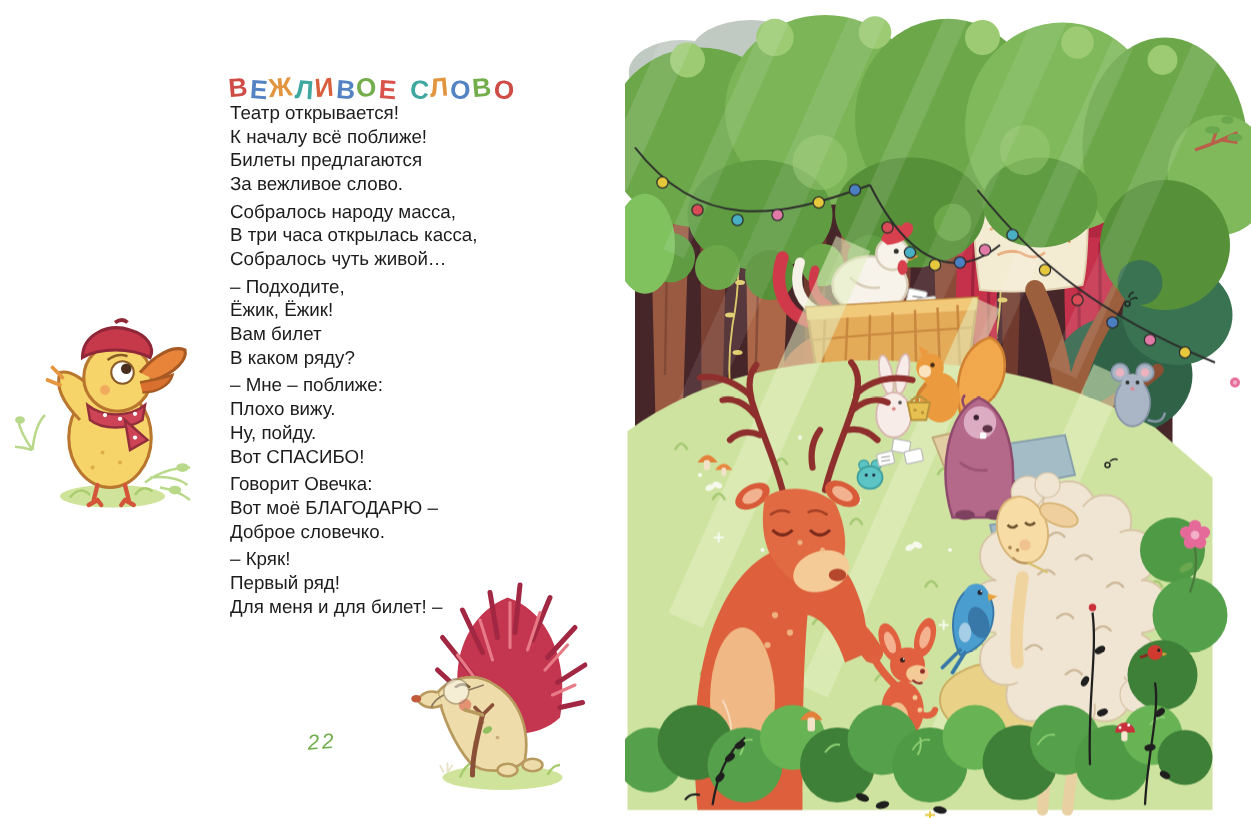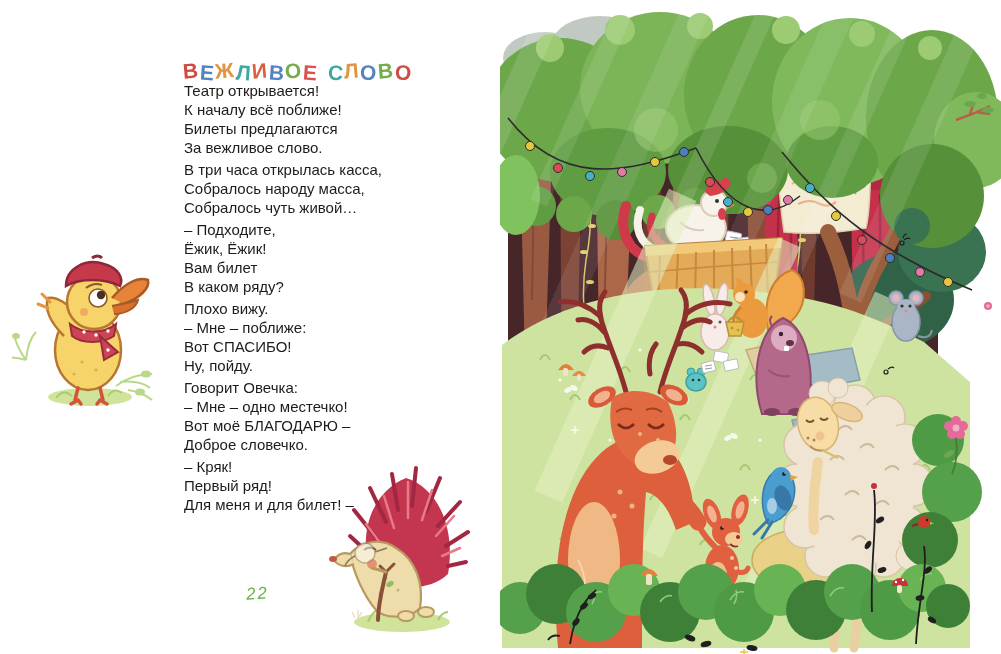--- a/index.html
+++ b/index.html
@@ -30,39 +30,38 @@
     <h1 class="title"><span style="color: rgb(207, 75, 69);">В</span><span style="color: rgb(83, 131, 194);">Е</span><span style="color: rgb(226, 149, 63);">Ж</span><span style="color: rgb(63, 168, 160);">Л</span><span style="color: rgb(217, 96, 63);">И</span><span style="color: rgb(83, 131, 194);">В</span><span style="color: rgb(116, 173, 76);">О</span><span style="color: rgb(217, 83, 74);">Е</span><span class="gap"></span><span style="color: rgb(63, 168, 160);">С</span><span style="color: rgb(226, 149, 63);">Л</span><span style="color: rgb(83, 131, 194);">О</span><span style="color: rgb(116, 173, 76);">В</span><span style="color: rgb(207, 75, 69);">О</span></h1>
 
     <div class="poem">
       <div class="stanza">
         <div>Театр открывается!</div>
         <div>К началу всё поближе!</div>
         <div>Билеты предлагаются</div>
         <div>За вежливое слово.</div>
       </div>
       <div class="stanza">
+        <div>Собралось народу масса,</div>
         <div>В три часа открылась касса,</div>
-        <div>Собралось народу масса,</div>
         <div>Собралось чуть живой…</div>
       </div>
       <div class="stanza">
         <div>– Подходите,</div>
         <div>Ёжик, Ёжик!</div>
         <div>Вам билет</div>
         <div>В каком ряду?</div>
       </div>
       <div class="stanza">
+        <div>– Мне – поближе:</div>
         <div>Плохо вижу.</div>
-        <div>– Мне – поближе:</div>
+        <div>Ну, пойду.</div>
         <div>Вот СПАСИБО!</div>
-        <div>Ну, пойду.</div>
       </div>
       <div class="stanza">
         <div>Говорит Овечка:</div>
-        <div>– Мне – одно местечко!</div>
         <div>Вот моё БЛАГОДАРЮ –</div>
         <div>Доброе словечко.</div>
       </div>
       <div class="stanza">
         <div>– Кряк!</div>
         <div>Первый ряд!</div>
         <div>Для меня и для билет! –</div>
       </div>
     </div>
 

